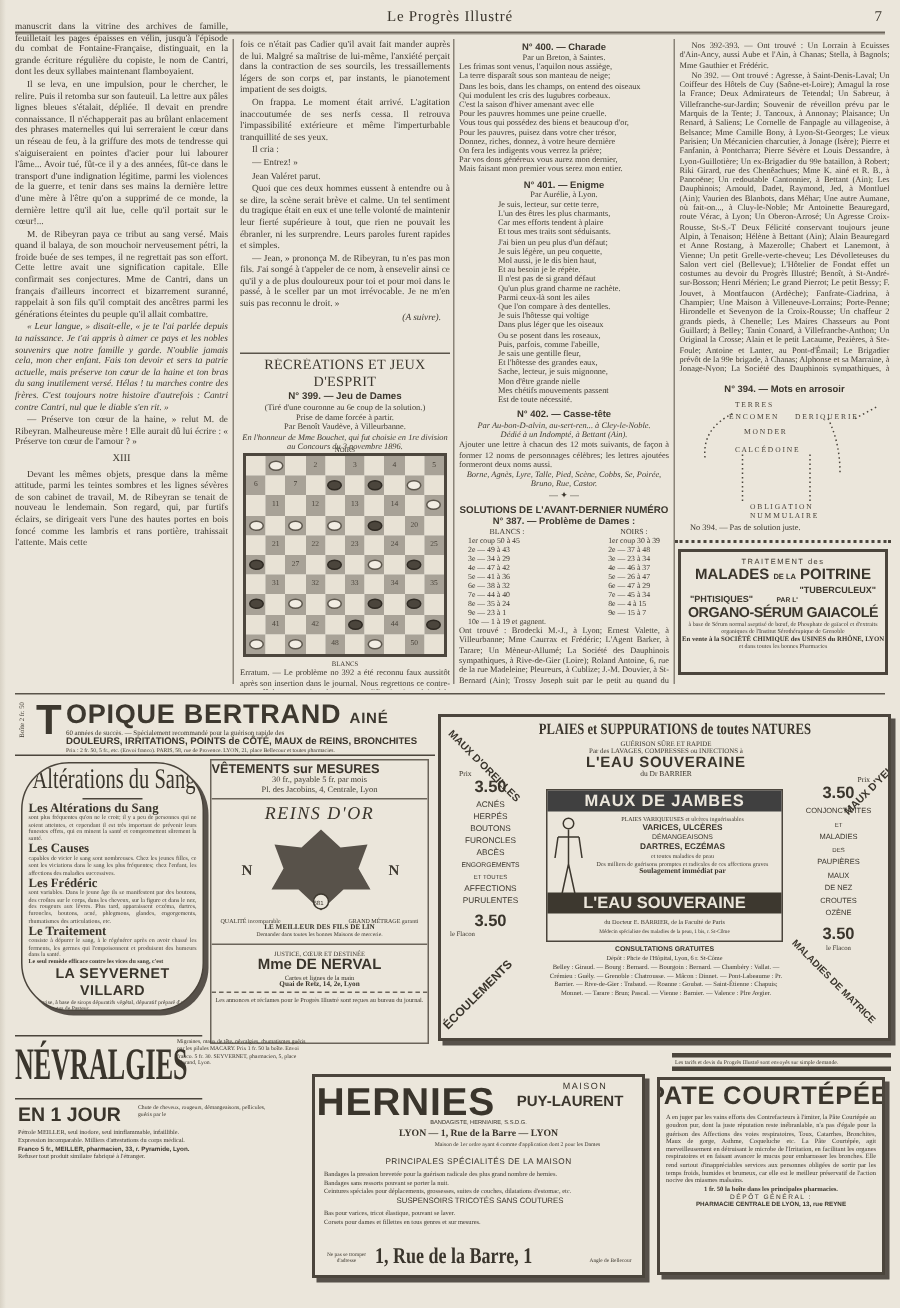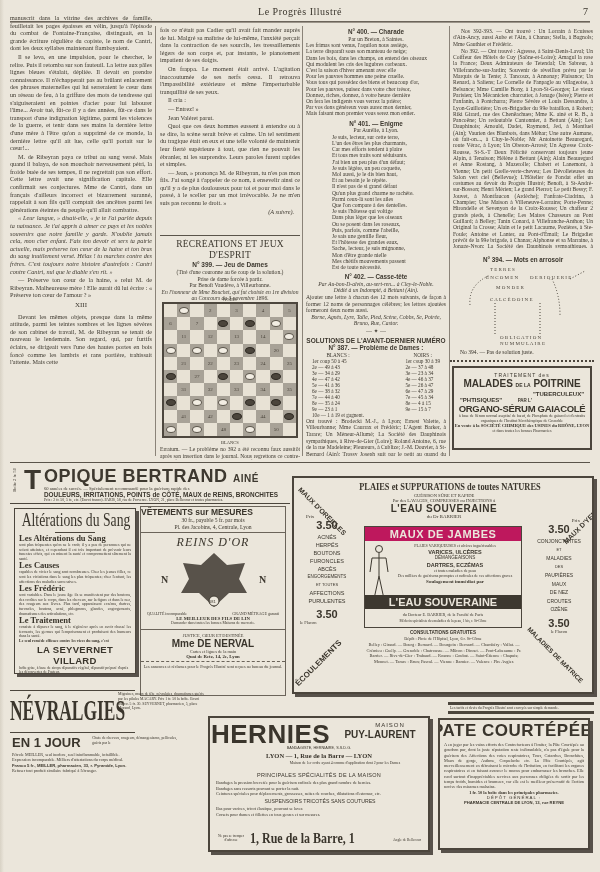--- a/index.html
+++ b/index.html
@@ -370,21 +370,21 @@
 
   <div class="ad" style="left:10px; top:464px; width:280px; height:40px; border:none; border-bottom:1px solid #4b453c;">
     <div style="position:absolute; left:2px; top:4px; font-size:4.5px; writing-mode:vertical-rl; transform:rotate(180deg);">Boîte 2 fr. 50</div>
     <div class="sans bold" style="position:absolute; left:14px; top:2px; font-size:28px; line-height:28px; color:#3d382f;">T</div>
     <div class="sans bold" style="position:absolute; left:34px; top:3px; font-size:18px; line-height:18px; letter-spacing:0.5px; color:#3d382f;"><span>OPIQUE BERTRAND</span> <span style="font-size:10px;">AINÉ</span></div>
     <div class="it" style="position:absolute; left:34px; top:22px; font-size:4.6px;">60 années de succès. — Spécialement recommandé pour la guérison rapide des</div>
     <div class="sans bold" style="position:absolute; left:34px; top:27px; font-size:6.4px; white-space:nowrap;">DOULEURS, IRRITATIONS, POINTS de CÔTÉ, MAUX de REINS, BRONCHITES</div>
     <div class="it" style="position:absolute; left:34px; top:34px; font-size:3.8px; white-space:nowrap;">Prix : 2 fr. 50, 5 fr., etc. (Envoi franco). PARIS, 58, rue de Provence. LYON, 21, place Bellecour et toutes pharmacies.</div>
   </div>
 
-  <div class="ad ad-shadow" style="left:14px; top:508px; width:122px; height:166px;">
+  <div class="ad ad-shadow" style="left:14px; top:508px; width:122px; height:166px;border-radius:32px;">
     <div style="font-size:19px; line-height:22px; text-align:center; transform:scaleX(0.72); transform-origin:center; white-space:nowrap; margin-left:-18px; width:158px;">Altérations du Sang</div>
     <div style="border-top:1px solid #4b453c; width:40px; margin:1px auto;"></div>
     <div style="padding:0 4px; font-size:4px; line-height:4.6px; text-align:justify;">
       <div class="it bold" style="font-size:8.5px; line-height:9px;">Les Altérations du Sang</div>
       <div>sont plus fréquentes qu'on ne le croit; il y a peu de personnes qui ne soient atteintes, et cependant il est très important de prévenir leurs funestes effets, qui en minent la santé et compromettent sûrement la santé.</div>
       <div class="it bold" style="font-size:8.5px; line-height:9px;">Les Causes</div>
       <div>capables de vicier le sang sont nombreuses. Chez les jeunes filles, ce sont les viciations dans le sang les plus fréquentes; chez l'enfant, les affections des maladies successives.</div>
       <div class="it bold" style="font-size:8.5px; line-height:9px;">Les Frédéric</div>
       <div>sont variables. Dans le jeune âge ils se manifestent par des boutons, des croûtes sur le corps, dans les cheveux, sur la figure et dans le nez, des rougeurs aux lèvres. Plus tard, apparaissent eczéma, dartres, furoncles, boutons, acné, phlegmons, glandes, engorgements, rhumatismes des articulations, etc.</div>
       <div class="it bold" style="font-size:8.5px; line-height:9px;">Le Traitement</div>
@@ -470,21 +470,21 @@
     </div>
 
     <div style="position:absolute; left:64px; top:3px; width:172px; text-align:center;">
       <div style="font-size:10.5px; line-height:12px; font-weight:bold; transform:scaleX(0.8); transform-origin:center; white-space:nowrap; margin-left:-20px; width:212px;">PLAIES et SUPPURATIONS de toutes NATURES</div>
       <div class="it" style="font-size:4.6px;">GUÉRISON SÛRE ET RAPIDE</div>
       <div style="font-size:4.6px;">Par des LAVAGES, COMPRESSES ou INJECTIONS à</div>
       <div class="sans bold" style="font-size:10px; line-height:11px; letter-spacing:0.5px;">L'EAU SOUVERAINE</div>
       <div style="font-size:5px;">du Dr BARRIER</div>
     </div>
     <div style="position:absolute; left:70px; top:48px; width:158px; height:102px; border:1px solid #4b453c;">
-      <div class="sans bold" style="background:#be185d; color:#ebe6db; font-size:11px; line-height:14px; text-align:center; letter-spacing:0.5px;">MAUX DE JAMBES</div>
+      <div class="sans bold" style="background:#404040; color:#ebe6db; font-size:11px; line-height:14px; text-align:center; letter-spacing:0.5px;">MAUX DE JAMBES</div>
       <svg style="position:absolute; left:3px; top:17px;" width="22" height="58" viewBox="0 0 22 58">
         <circle cx="11" cy="5" r="3.5" fill="none" stroke="#3d382f"></circle>
         <path d="M11 9 L11 32 M4 14 L18 14 M4 14 L2 28 M18 14 L20 28 M11 32 L6 55 M11 32 L16 55" stroke="#3d382f" fill="none"></path>
       </svg>
       <div style="position:absolute; left:26px; top:16px; width:128px; text-align:center; font-size:4px; line-height:6.2px;">
         <div>PLAIES VARIQUEUSES et ulcères inguérissables</div>
         <div class="sans bold" style="font-size:5.5px;">VARICES, ULCÈRES</div>
         <div class="sans" style="font-size:4.6px;">DÉMANGEAISONS</div>
         <div class="sans bold" style="font-size:5.5px;">DARTRES, ECZÉMAS</div>
         <div class="it">et toutes maladies de peau</div>

